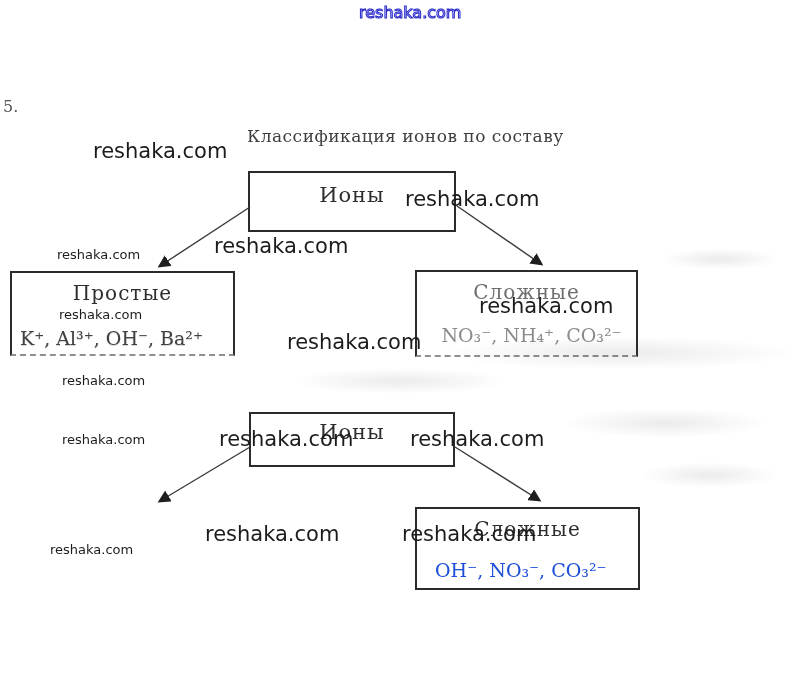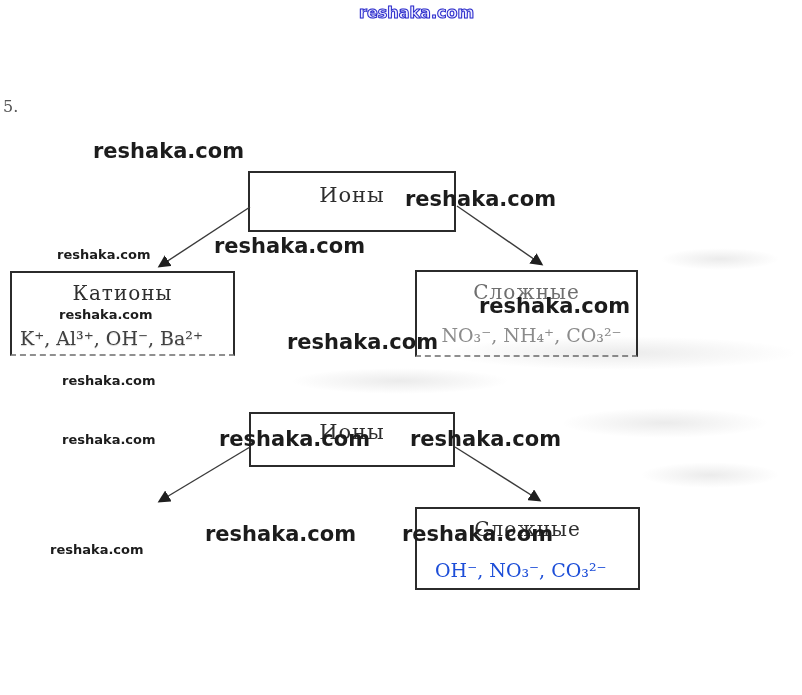--- a/index.html
+++ b/index.html
@@ -47,21 +47,21 @@
   .ion-list { display: block; font-size: 19px; white-space: nowrap; }
   .ions-left-1  { margin-top: 22px; margin-left: 8px; text-align: left; color: #404040;
                   text-shadow: 0 1px 1px #cfcfcf; }
   .ions-right-1 { margin-top: 20px; margin-left: 10px; text-align: center; color: #8b8b8b; }
   .ions-left-2  { margin-top: 20px; margin-left: 8px; text-align: left; color: #262626; }
   .ions-right-2 { margin-top: 18px; margin-left: 18px; text-align: left; color: #1d4ed8; }
 
   
   .wm {
     font-family: "DejaVu Sans", "Liberation Sans", sans-serif;
-    font-weight: 700;
+    font-weight: 400;
     color: #1c1c1c;
     white-space: nowrap;
     padding-left: 7px;
   }
   .wm-big   { font-size: 21px; }
   .wm-small { font-size: 13px; }
   .wm-blue {
     left: 352px; top: 3px; font-size: 16px;
     color: #eeeeff;
     -webkit-text-stroke: 1px #2b2bcb;
@@ -96,27 +96,28 @@
 </style>
 </head>
 <body>
 
 <div class="page">
 
   <div class="abs wm wm-blue">reshaka.com</div>
 
   <div class="abs serif problem-number">5.</div>
 
+  <div class="abs serif diagram-title title-1">Классификация ионов по составу</div>
 
   <div class="abs node node-root-1">
     <span class="node-label serif">Ионы</span>
   </div>
 
   <div class="abs node node-left-1">
-    <span class="node-label serif">Катионы</span>
+    <span class="node-label serif">Простые</span>
     <span class="ion-list serif ions-left-1">K⁺, Al³⁺, OH⁻, Ba²⁺</span>
   </div>
 
   <div class="abs node node-right-1">
     <span class="node-label serif">Сложные</span>
     <span class="ion-list serif ions-right-1">NO₃⁻, NH₄⁺, CO₃²⁻</span>
   </div>
 
 
   <div class="abs node node-root-2">

